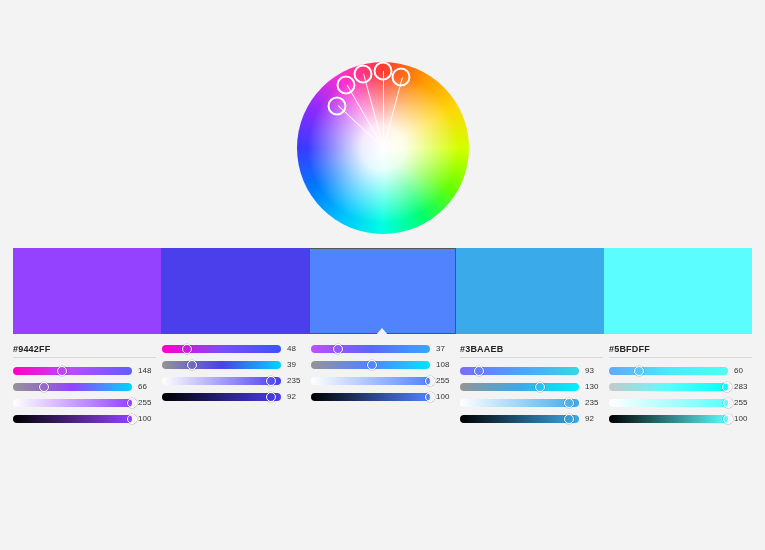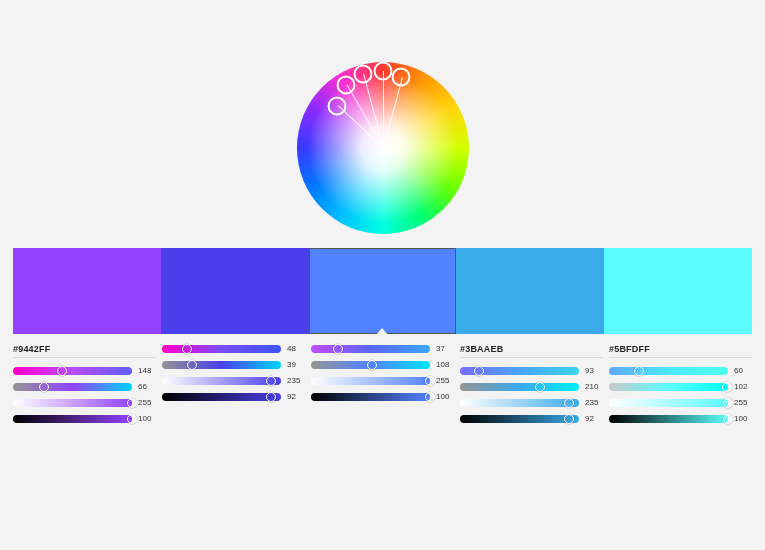--- a/index.html
+++ b/index.html
@@ -241,21 +241,21 @@
       <div class="slider-line">
         <div class="track" style="background: linear-gradient(90deg, rgb(122, 107, 255), rgb(73, 164, 255), rgb(56, 214, 230));">
           <div class="knob" style="left: 16%;"></div>
         </div>
         <div class="val">93</div>
       </div>
       <div class="slider-line">
         <div class="track" style="background: linear-gradient(90deg, rgb(148, 148, 148), rgb(59, 170, 235), rgb(0, 240, 255));">
           <div class="knob" style="left: 67%;"></div>
         </div>
-        <div class="val">210</div>
+        <div class="val">130</div>
       </div>
       <div class="slider-line">
         <div class="track" style="background: linear-gradient(90deg, rgb(255, 255, 255), rgb(59, 170, 235));">
           <div class="knob" style="left: 92%;"></div>
         </div>
         <div class="val">235</div>
       </div>
       <div class="slider-line">
         <div class="track" style="background: linear-gradient(90deg, rgb(0, 0, 0), rgb(59, 170, 235));">
           <div class="knob" style="left: 92%;"></div>
@@ -268,21 +268,21 @@
       <div class="slider-line">
         <div class="track" style="background: linear-gradient(90deg, rgb(96, 168, 255), rgb(77, 232, 255), rgb(77, 255, 239));">
           <div class="knob" style="left: 25%;"></div>
         </div>
         <div class="val">60</div>
       </div>
       <div class="slider-line">
         <div class="track" style="background: linear-gradient(90deg, rgb(200, 200, 200), rgb(91, 253, 255), rgb(0, 255, 255));">
           <div class="knob" style="left: 99%;"></div>
         </div>
-        <div class="val">102</div>
+        <div class="val">283</div>
       </div>
       <div class="slider-line">
         <div class="track" style="background: linear-gradient(90deg, rgb(255, 255, 255), rgb(91, 253, 255));">
           <div class="knob" style="left: 100%;"></div>
         </div>
         <div class="val">255</div>
       </div>
       <div class="slider-line">
         <div class="track" style="background: linear-gradient(90deg, rgb(0, 0, 0), rgb(91, 253, 255));">
           <div class="knob" style="left: 100%;"></div>

